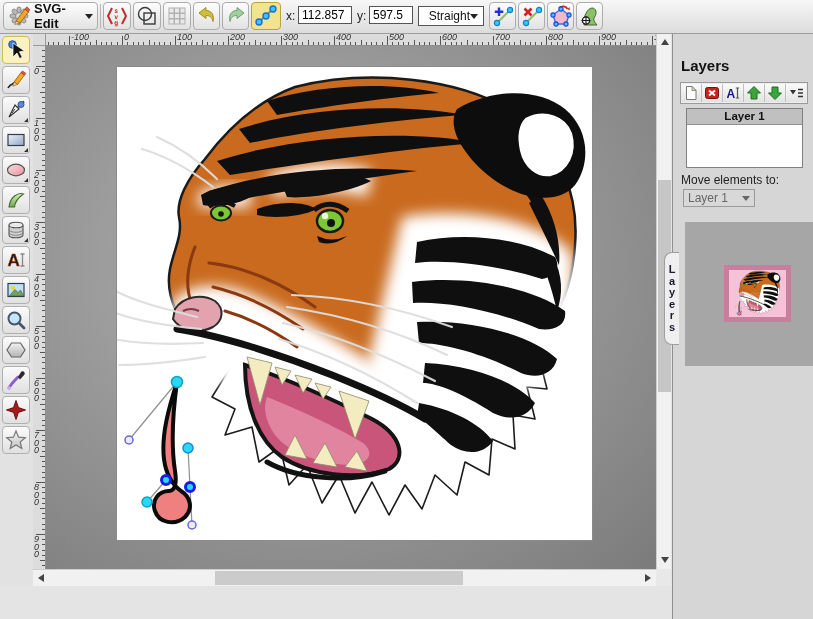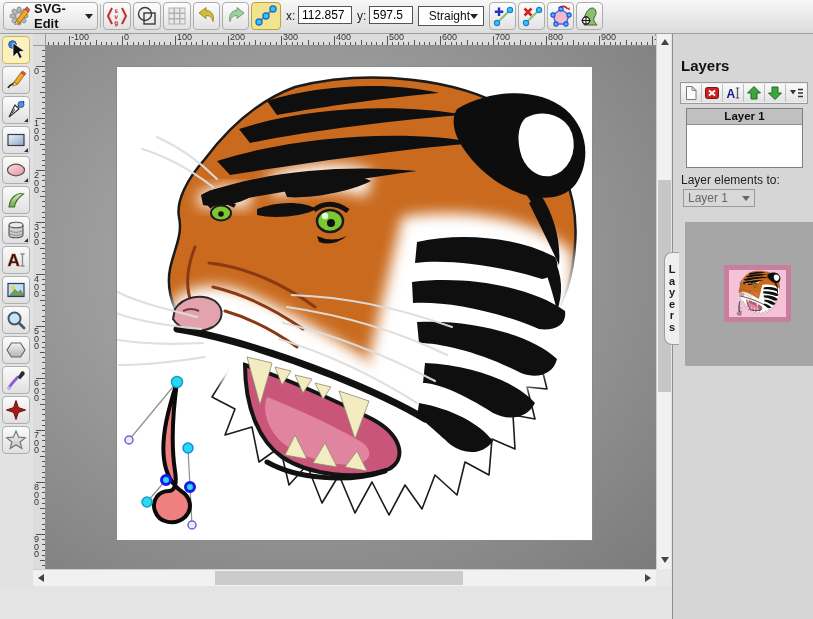--- a/index.html
+++ b/index.html
@@ -38,21 +38,21 @@
   .ruler-corner{position:absolute;left:33px;top:33px;width:12px;height:12px;background:#DCDCDC;
                 border-right:1px solid #999;border-bottom:1px solid #999;z-index:25;}
   .hruler{position:absolute;left:45px;top:33px;width:611px;height:12px;background:#DCDCDC;
           border-bottom:1px solid #8E8E8E;overflow:hidden;z-index:24;}
   .vruler{position:absolute;left:33px;top:45px;width:12px;height:524px;background:#DCDCDC;
           border-right:1px solid #8E8E8E;overflow:hidden;z-index:24;}
   .hruler .tick{position:absolute;bottom:0;width:1px;background:#555;}
   .hruler .t1{height:3px}.hruler .t5{height:5px}.hruler .t10{height:9px}
   .vruler .tick{position:absolute;right:0;height:1px;background:#555;}
   .vruler .t1{width:3px}.vruler .t5{width:5px}.vruler .t10{width:9px}
-  .rlabel{position:absolute;font-size:9px;color:#333;line-height:9px;}
+  .rlabel{position:absolute;font-size:9px;color:#333;line-height:9px;font-style:italic;}
   .vruler .rlabel{left:1px;width:9px;word-break:break-all;line-height:7.5px;}
   .hruler .rlabel{top:0px;}
   .canvas-area{position:absolute;left:45px;top:45px;width:611px;height:524px;
                background:radial-gradient(ellipse at 42% 42%,#AFAFAF 0%,#9C9C9C 42%,#7B7B7B 100%);}
   .page{position:absolute;left:72px;top:22px;width:475px;height:473px;background:#fff;
         outline:1px solid #8A8A8A;}
   
   .vscroll{position:absolute;left:656px;top:33px;width:15px;height:536px;background:#F1F1F1;
            border-left:1px solid #CFCFCF;box-sizing:border-box;z-index:22;}
   .vscroll .thumb{position:absolute;left:1px;top:147px;width:13px;height:212px;background:#C6C6C6;}
@@ -815,21 +815,21 @@
       <span class="lb">
         <svg width="16" height="16" viewBox="0 0 16 16">
           <polygon points="2,5 8,5 5,9.5" fill="#333"></polygon>
           <path d="M10,4.5 H15 M10,8 H15 M10,11.5 H15" stroke="#333" stroke-width="1.4"></path>
         </svg>
       </span>
     </div>
     <div class="layer-list">
       <div class="hdr">Layer 1</div>
     </div>
-    <div class="move-label">Layer elements to:</div>
+    <div class="move-label">Move elements to:</div>
     <div class="move-select">
       <span>Layer 1</span>
       <span class="caret-down"></span>
     </div>
     <div class="minimap">
       <div class="thumb-frame">
         <div class="thumb-inner">
           <svg width="57" height="47" viewBox="-10 0 495 473" preserveAspectRatio="xMidYMid meet">
             <use href="#page-art"></use>
           </svg>

